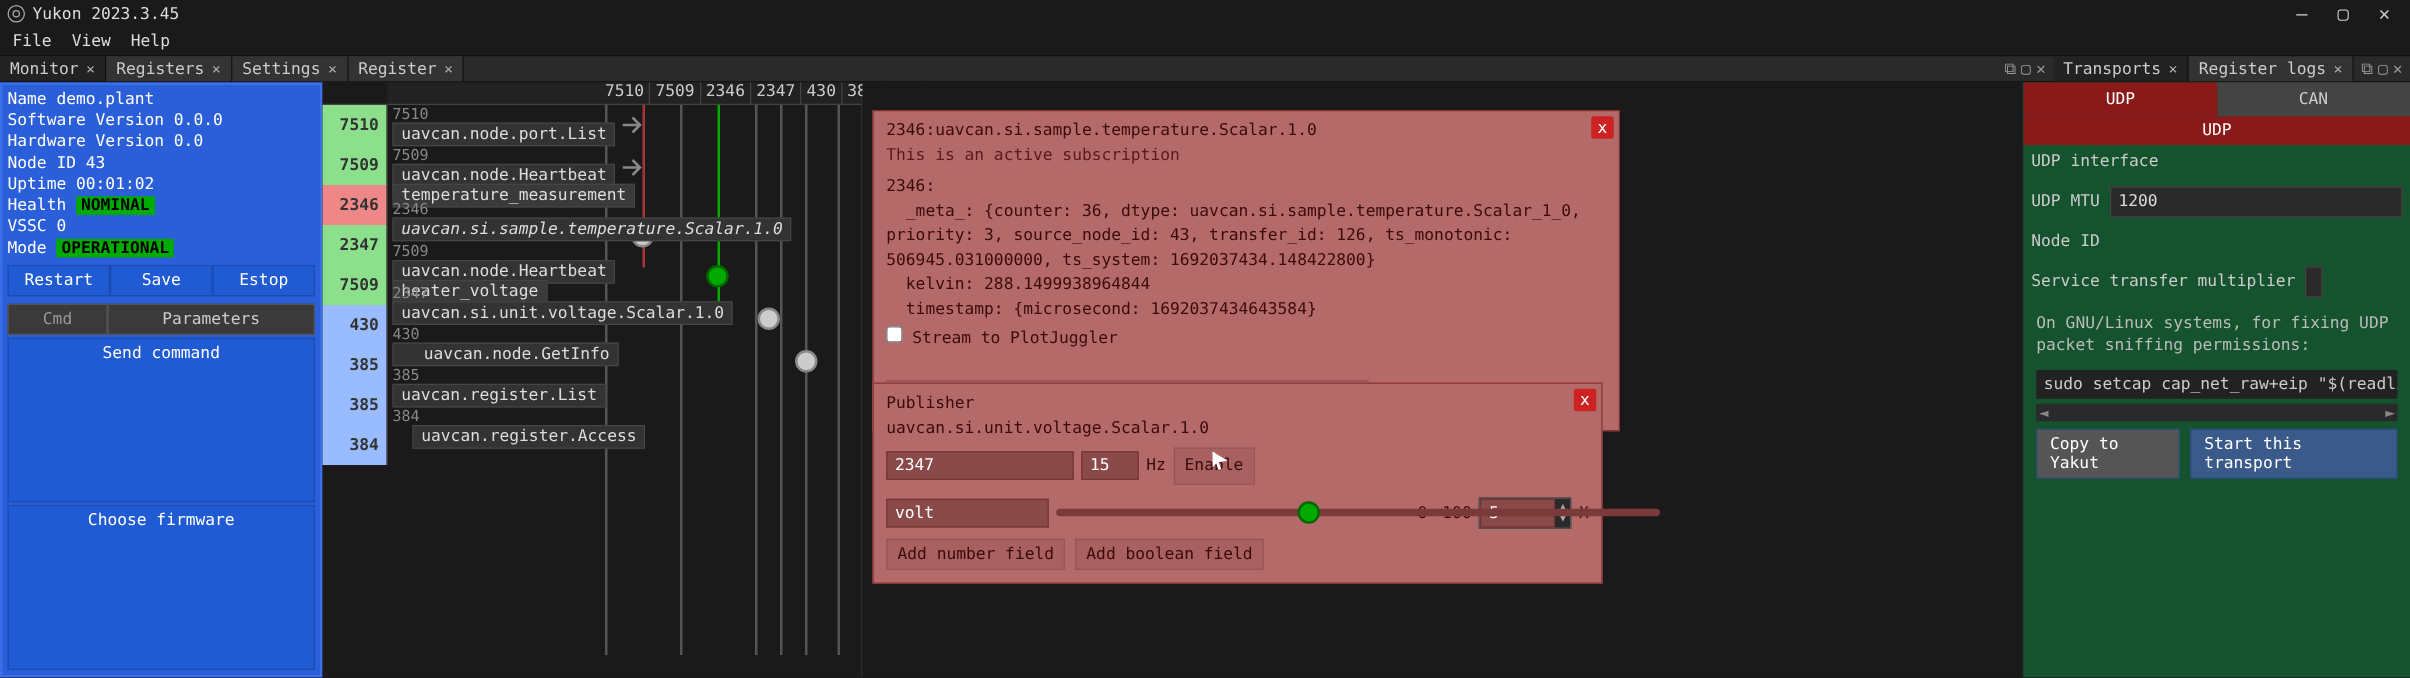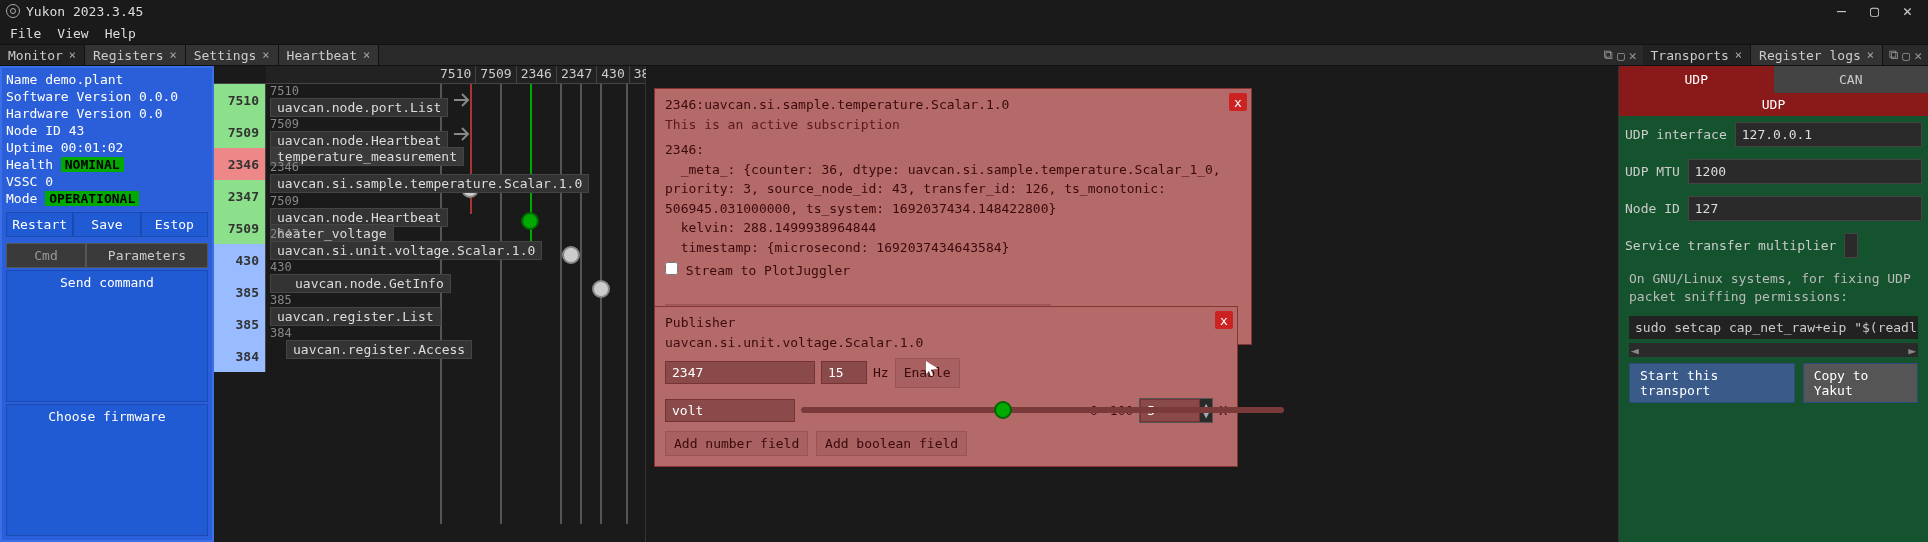--- a/index.html
+++ b/index.html
@@ -22,21 +22,21 @@
 .tab { display:flex; align-items:center; padding: 0 8px; border-right:1px solid #111; gap:6px; color:#ccc; background:#333;}
 .tab.active { background:#222; }
 .tab .x { color:#aaa; font-size:12px; }
 .tabstrip .right { margin-left:auto; display:flex; }
 .winicons { display:flex; align-items:center; gap:4px; padding:0 6px; color:#999; }
 
 
 .main { display:flex; height: calc(542px - 66px); }
 
 
-.monitor { width: 214px; background:#2b5fd9; color:#fff; border:2px solid #3a6fe8; padding:4px 4px; display:flex; flex-direction:column; gap:2px;}
+.monitor { width: 258px; background:#2b5fd9; color:#fff; border:2px solid #3a6fe8; padding:4px 4px; display:flex; flex-direction:column; gap:2px;}
 .monitor .row { white-space:nowrap; }
 .badge { background:#0a0; color:#000; padding:0 4px;font-weight:bold; }
 .btnrow { display:flex; gap:0; margin-top:4px;justify-content:flex-end; }
 .btn { flex:1; background:#215bd3; border:1px solid #1a4bb0; text-align:center; padding:4px 2px; color:#fff; cursor:pointer;}
 .btn.wide { width:100%; }
 .btn.cmd { background:#3a3a3a; color:#999; border:1px solid #555;}
 .btn.param { background:#3a3a3a; color:#ccc; border:1px solid #555;}
 
 
 .portcol { width:52px; background:#1a1a1a; display:flex; flex-direction:column; }
@@ -119,21 +119,21 @@
     </div>
   <div class="tab">
       <span>Registers</span>
       <span class="x">×</span>
     </div>
   <div class="tab">
       <span>Settings</span>
       <span class="x">×</span>
     </div>
   <div class="tab">
-      <span>Heartbeat</span>
+      <span>Register</span>
       <span class="x">×</span>
     </div>
   <div class="right">
     <div class="winicons">
       <span>⧉</span>
       <span>▢</span>
       <span>✕</span>
     </div>
     <div class="tab active">
         <span>Transports</span>
@@ -217,21 +217,21 @@
       </svg>
     <svg style="position:absolute; left:188px; top:58px" width="20" height="20">
         <path d="M0 10 L14 10 M8 4 L14 10 L8 16" stroke="#888" stroke-width="2" fill="none"></path>
       </svg>
   <div class="linknum" style="left: 4px; top: 18px;">7510</div>
       <div class="nodelabel" style="left: 4px; top: 32px;">uavcan.node.port.List</div>
       <div class="linknum" style="left: 4px; top: 51px;">7509</div>
       <div class="nodelabel" style="left: 4px; top: 65px;">uavcan.node.Heartbeat</div>
       <div class="nodelabel" style="left: 4px; top: 81px; background: rgb(58, 58, 58);">temperature_measurement</div>
       <div class="linknum" style="left: 4px; top: 94px;">2346</div>
-      <div class="nodelabel" style="left: 4px; top: 108px;">uavcan.si.sample.temperature.Scalar.1.0</div>
+      <div class="nodelabel" style="left: 4px; top: 108px; font-style: italic;">uavcan.si.sample.temperature.Scalar.1.0</div>
       <div class="linknum" style="left: 4px; top: 128px;">7509</div>
       <div class="nodelabel" style="left: 4px; top: 142px;">uavcan.node.Heartbeat</div>
       <div class="nodelabel" style="left: 4px; top: 158px; background: rgb(58, 58, 58);">heater_voltage</div>
       <div class="linknum" style="left: 4px; top: 161px;">2347</div>
       <div class="nodelabel" style="left: 4px; top: 175px;">uavcan.si.unit.voltage.Scalar.1.0</div>
       <div class="linknum" style="left: 4px; top: 194px;">430</div>
       <div class="nodelabel" style="left: 4px; top: 208px; padding-left: 24px;">uavcan.node.GetInfo</div>
       <div class="linknum" style="left: 4px; top: 227px;">385</div>
       <div class="nodelabel" style="left: 4px; top: 241px;">uavcan.register.List</div>
       <div class="linknum" style="left: 4px; top: 260px;">384</div>
@@ -294,39 +294,37 @@
   </div>
 
   <div class="transports">
     <div class="ttabs">
       <div class="ttab active">UDP</div>
       <div class="ttab">CAN</div>
     </div>
     <div class="subhdr">UDP</div>
     <div class="trow">
       <label>UDP interface</label>
-      <input type="text" value="127.0.0.1" style="">
     </div>
     <div class="trow">
       <label>UDP MTU</label>
       <input type="text" value="1200" style="">
     </div>
     <div class="trow">
       <label>Node ID</label>
-      <input type="text" value="127" style="">
     </div>
     <div class="trow">
       <label>Service transfer multiplier</label>
       <input type="text" style="width: 40px; flex: 0 1 0%;" value="1">
     </div>
     <div class="tnote">On GNU/Linux systems, for fixing UDP packet sniffing permissions:</div>
     <div class="code">sudo setcap cap_net_raw+eip "$(readlink -f PATH</div>
     <div class="scroll">
         <span>◄</span>
         <span>►</span>
       </div>
     <div class="tbtnrow">
+      <div class="tbtn" style="background:#555">Copy to Yakut</div>
       <div class="tbtn">Start this transport</div>
-      <div class="tbtn" style="background:#555">Copy to Yakut</div>
     </div>
   </div>
 
 </div>
 
 </body></html>

